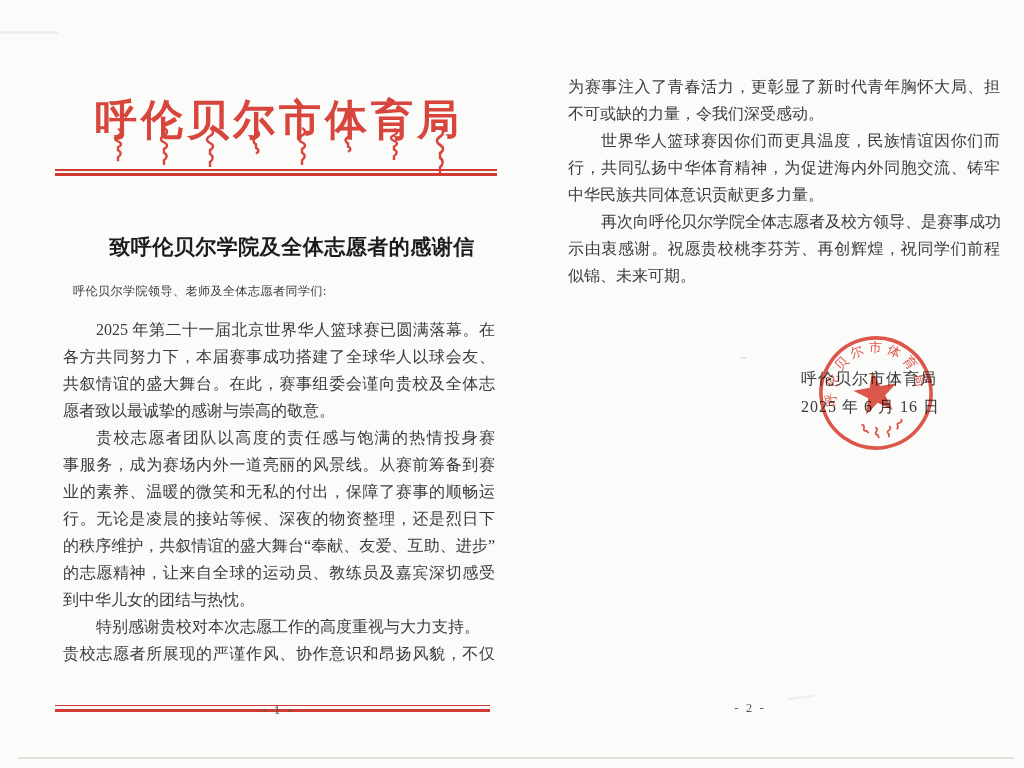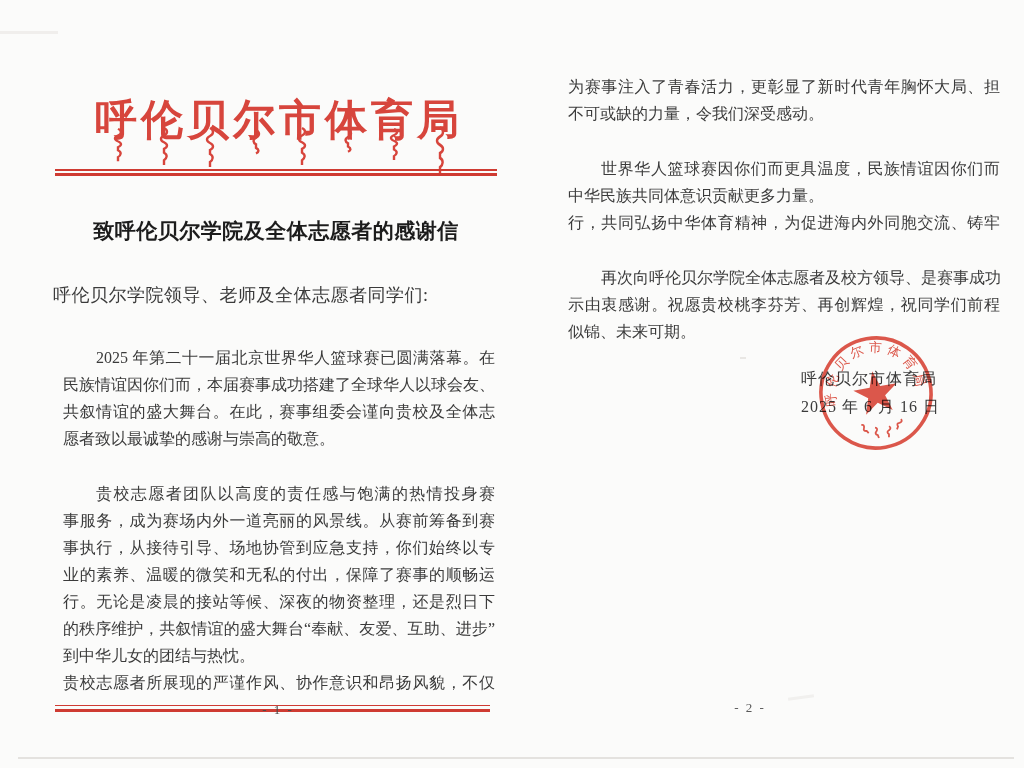--- a/index.html
+++ b/index.html
@@ -20,35 +20,35 @@
     font-size:42px;font-weight:bold;color:#d7453c;
     letter-spacing:4px;white-space:nowrap;line-height:52px;
   }
   .mongol-svg{left:90px;top:121px;}
   .rule{background:#cf3b32;}
   .rule-top-a{left:55px;top:169px;width:442px;height:1.5px;}
   .rule-top-b{left:55px;top:173px;width:442px;height:3px;}
   .doc-title{
     left:55px;top:217px;width:442px;text-align:center;
     font-size:21px;font-weight:bold;color:#1c1c1c;letter-spacing:.5px;
-    margin:0;white-space:nowrap;
+    margin:16px;white-space:nowrap;
   }
   .salutation{
-    left:53px;top:283px;width:432px;
-    font-size:18px;color:#3b3b3b;white-space:nowrap;letter-spacing:.5px;
+    left:73px;top:283px;width:432px;
+    font-size:12px;color:#3b3b3b;white-space:nowrap;letter-spacing:.5px;
   }
   .body-block{width:432px;font-size:16px;color:#3b3b3b;}
   .body-1{left:63px;top:316px;}
   .body-2{left:568px;top:73px;}
   .line{
     height:27px;line-height:27px;white-space:nowrap;
     text-align:justify;text-align-last:justify;
   }
   .line.end{text-align-last:left;}
-  .line.ind{text-indent:33px;margin-top:28px;}
+  .line.ind{text-indent:33px;}
   .rule-bot-a{left:55px;top:705px;width:435px;height:1.2px;}
   .rule-bot-b{left:55px;top:709px;width:435px;height:2.6px;}
   .pageno{
     font-size:13px;color:#4a4a4a;letter-spacing:2px;white-space:nowrap;
   }
   .pn1{left:240px;top:702px;width:76px;text-align:center;}
   .pn2{left:712px;top:700px;width:76px;text-align:center;color:#585858;}
   
   .sig{font-size:16px;color:#3b3b3b;white-space:nowrap;letter-spacing:1px;}
   .sig-org{left:801px;top:369px;}
@@ -86,46 +86,47 @@
 
     <div class="abs rule rule-top-a"></div>
     <div class="abs rule rule-top-b"></div>
 
     <h2 class="abs doc-title">致呼伦贝尔学院及全体志愿者的感谢信</h2>
 
     <div class="abs salutation">呼伦贝尔学院领导、老师及全体志愿者同学们:</div>
 
     <div class="abs body-block body-1">
       <div class="line ind">2025 年第二十一届北京世界华人篮球赛已圆满落幕。在</div>
-      <div class="line">民族情谊因你们而，本届赛事成功搭建了全球华人以球会友、</div>
+      <div class="line">各方共同努力下，本届赛事成功搭建了全球华人以球会友、</div>
       <div class="line">共叙情谊的盛大舞台。在此，赛事组委会谨向贵校及全体志</div>
       <div class="line end">愿者致以最诚挚的感谢与崇高的敬意。</div>
       <div class="line ind">贵校志愿者团队以高度的责任感与饱满的热情投身赛</div>
       <div class="line">事服务，成为赛场内外一道亮丽的风景线。从赛前筹备到赛</div>
-      <div class="line">事执行，从接待引导、场地协管到应急支持，你们始终以专</div>
       <div class="line">业的素养、温暖的微笑和无私的付出，保障了赛事的顺畅运</div>
       <div class="line">行。无论是凌晨的接站等候、深夜的物资整理，还是烈日下</div>
       <div class="line">的秩序维护，共叙情谊的盛大舞台“奉献、友爱、互助、进步”</div>
+      <div class="line">的志愿精神，让来自全球的运动员、教练员及嘉宾深切感受</div>
       <div class="line end">到中华儿女的团结与热忱。</div>
+      <div class="line ind end">特别感谢贵校对本次志愿工作的高度重视与大力支持。</div>
       <div class="line">贵校志愿者所展现的严谨作风、协作意识和昂扬风貌，不仅</div>
     </div>
 
     <div class="abs rule rule-bot-a"></div>
     <div class="abs rule rule-bot-b"></div>
     <div class="abs pageno pn1">- 1 -</div>
   </section>
 
   <section>
 
     <div class="abs body-block body-2">
       <div class="line">为赛事注入了青春活力，更彰显了新时代青年胸怀大局、担</div>
       <div class="line end">不可或缺的力量，令我们深受感动。</div>
       <div class="line ind">世界华人篮球赛因你们而更具温度，民族情谊因你们而</div>
+      <div class="line">行，共同弘扬中华体育精神，为促进海内外同胞交流、铸牢</div>
       <div class="line end">中华民族共同体意识贡献更多力量。</div>
-      <div class="line">行，共同弘扬中华体育精神，为促进海内外同胞交流、铸牢</div>
       <div class="line ind">再次向呼伦贝尔学院全体志愿者及校方领导、是赛事成功</div>
       <div class="line">示由衷感谢。祝愿贵校桃李芬芳、再创辉煌，祝同学们前程</div>
       <div class="line end">似锦、未来可期。</div>
     </div>
 
     <div class="abs sig sig-org">呼伦贝尔市体育局</div>
     <div class="abs sig sig-date">2025 年 6 月 16 日</div>
 
     <svg class="abs stamp" width="130" height="134" viewBox="0 0 130 134">
       <g transform="rotate(-10 64 63)">

